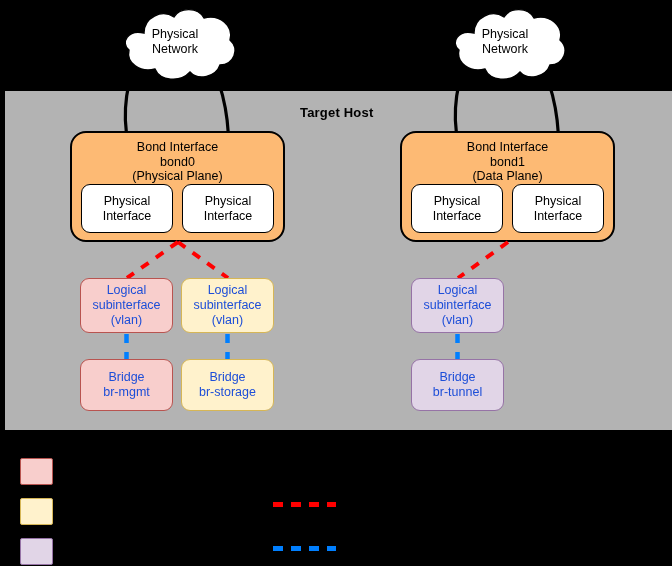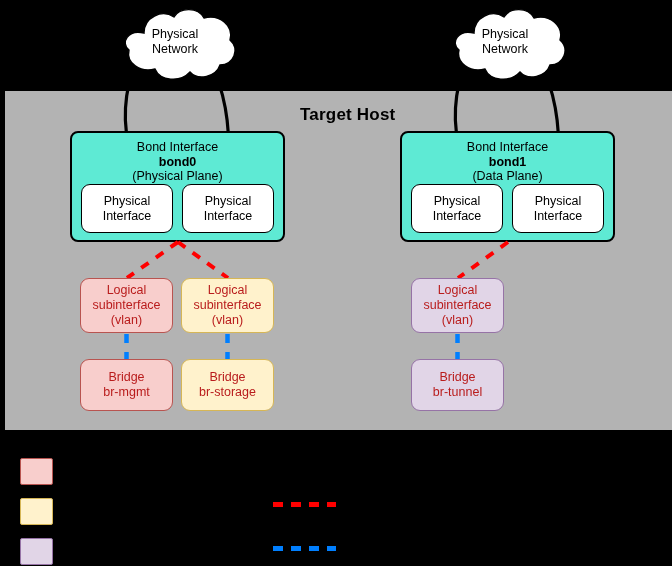--- a/index.html
+++ b/index.html
@@ -22,21 +22,21 @@
     left: 5px;
     top: 91px;
     width: 667px;
     height: 339px;
     background: #b3b3b3;
   }
   .host-label {
     position: absolute;
     left: 300px;
     top: 105px;
-    font-size: 17px;
+    font-size: 13px;
     font-weight: bold;
     color: #000000;
     letter-spacing: 0.2px;
     white-space: nowrap;
   }
 
   
   .cloud {
     position: absolute;
     width: 130px;
@@ -59,37 +59,37 @@
     position: absolute;
     left: 0; top: 0;
     width: 672px;
     height: 566px;
     pointer-events: none;
   }
 
   
   .bond-group {
     position: absolute;
-    background: #5eead4;
+    background: #fdba74;
     border: 2.5px solid #000000;
-    border-radius: 8px;
+    border-radius: 16px;
     box-sizing: border-box;
     padding-left: 20px;
   }
   .bond-title {
     position: absolute;
     left: 0;
     top: 7px;
     width: 100%;
     text-align: center;
     font-size: 12.5px;
     line-height: 14.5px;
     color: #000000;
   }
-  .bond-title b { font-weight: bold; }
+  .bond-title b { font-weight: normal; }
 
   .phys-iface {
     position: absolute;
     background: #ffffff;
     border: 1.5px solid #000000;
     border-radius: 9px;
     box-sizing: border-box;
     display: flex;
     align-items: center;
     justify-content: center;
@@ -105,21 +105,21 @@
     box-sizing: border-box;
     border-radius: 9px;
     border-width: 1.5px;
     border-style: solid;
     display: flex;
     align-items: center;
     justify-content: center;
     text-align: center;
     font-size: 12.5px;
     line-height: 15px;
-    color: #b91c1c;
+    color: #1d4ed8;
   }
   .node b { font-weight: normal; }
   .node-pink   { background: #f8cecc; border-color: #b85450; }
   .node-yellow { background: #fff2cc; border-color: #d6b656; }
   .node-purple { background: #e1d5e7; border-color: #9673a6; }
 
   
   .legend-swatch {
     position: absolute;
     width: 33px;

